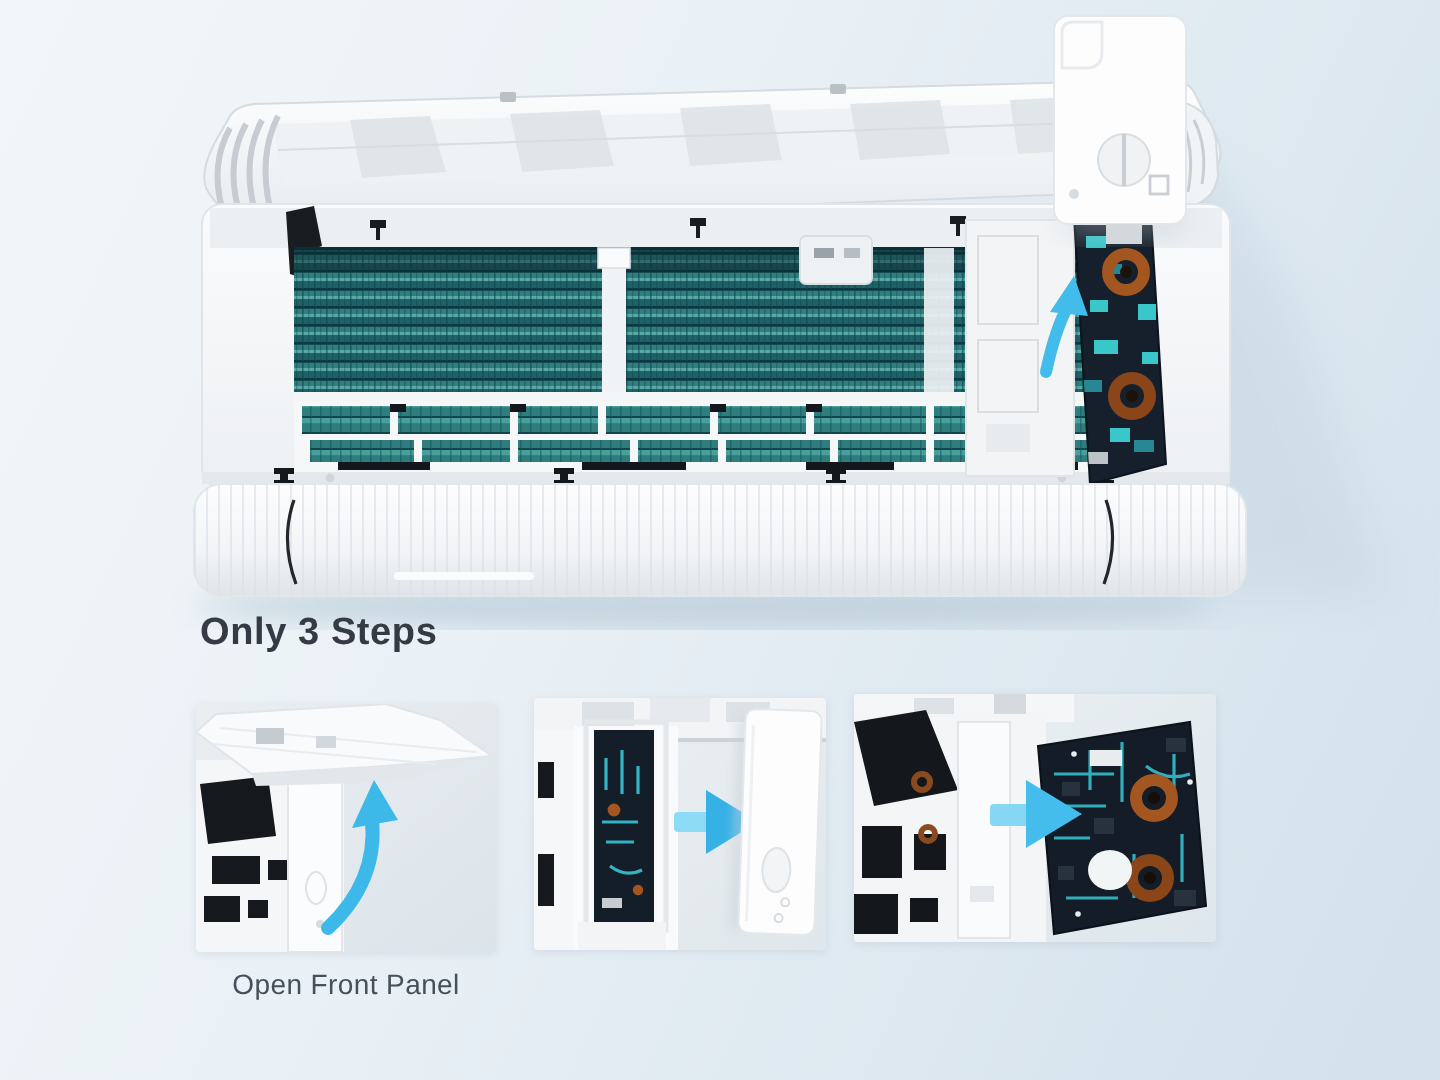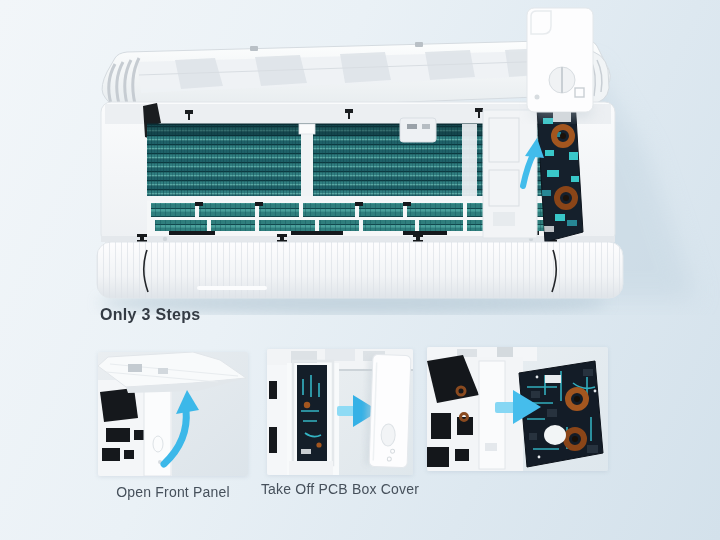--- a/index.html
+++ b/index.html
@@ -5,21 +5,21 @@
   html,body{margin:0;padding:0;}
   .page{
     position:relative; width:720px; height:540px; overflow:hidden;
     background:linear-gradient(115deg,#f2f6f9 0%,#eaf1f6 38%,#dde8f0 72%,#d3e1eb 100%);
     font-family:"Liberation Sans", sans-serif;
   }
   .hero{position:absolute; left:85px; top:0; width:635px; height:315px;}
   .hero svg{display:block;}
   .heading{
     position:absolute; left:100px; top:306px;
-    font-size:16px; font-weight:700; color:#343b44; letter-spacing:.3px;
+    font-size:19px; font-weight:700; color:#343b44; letter-spacing:.3px;
   }
   .steps{position:absolute; left:0; top:0; width:720px; height:540px; pointer-events:none;margin-top:12px;}
   .step{position:absolute; margin:0; padding:0;}
   .step1{left:98px;  top:340px; width:150px;}
   .step2{left:267px; top:337px; width:146px;}
   .step3{left:427px; top:335px; width:181px;}
   .thumb{width:100%; border-radius:2px; overflow:hidden; box-shadow:0 1px 4px rgba(120,140,160,.18);}
   .thumb svg{display:block;}
   .caption{
     position:absolute; left:50%; transform:translateX(-50%);
@@ -325,21 +325,20 @@
           <g transform="rotate(2 122 62)">
             <rect x="100" y="10" width="7" height="106" fill="#c8d1d8" opacity="0.55" filter="url(#t2soft)"></rect>
             <rect x="104" y="6" width="38" height="112" rx="5" fill="#fdfdfe" stroke="#e4e8ec"></rect>
             <ellipse cx="122" cy="86" rx="7" ry="11" fill="#f2f4f6" stroke="#dde2e6"></ellipse>
             <circle cx="127" cy="102" r="2" fill="none" stroke="#d6dbdf"></circle>
             <circle cx="124" cy="110" r="2" fill="none" stroke="#d6dbdf"></circle>
             <path d="M108,14 v98" stroke="#eef1f3" stroke-width="1.5"></path>
           </g>
         </svg>
       </div>
-      <figcaption class="caption">Take Off PCB Box Cover</figcaption>
     </figure>
 
     <figure class="step step3">
       <div class="thumb">
         <svg width="181" height="124" viewBox="0 0 181 124" xmlns="http://www.w3.org/2000/svg">
           <defs>
             <linearGradient id="t3bg" x1="0" y1="0" x2="1" y2="1">
               <stop offset="0" stop-color="#eaeff2"></stop>
                 <stop offset="1" stop-color="#dee7ed"></stop>
             </linearGradient>

